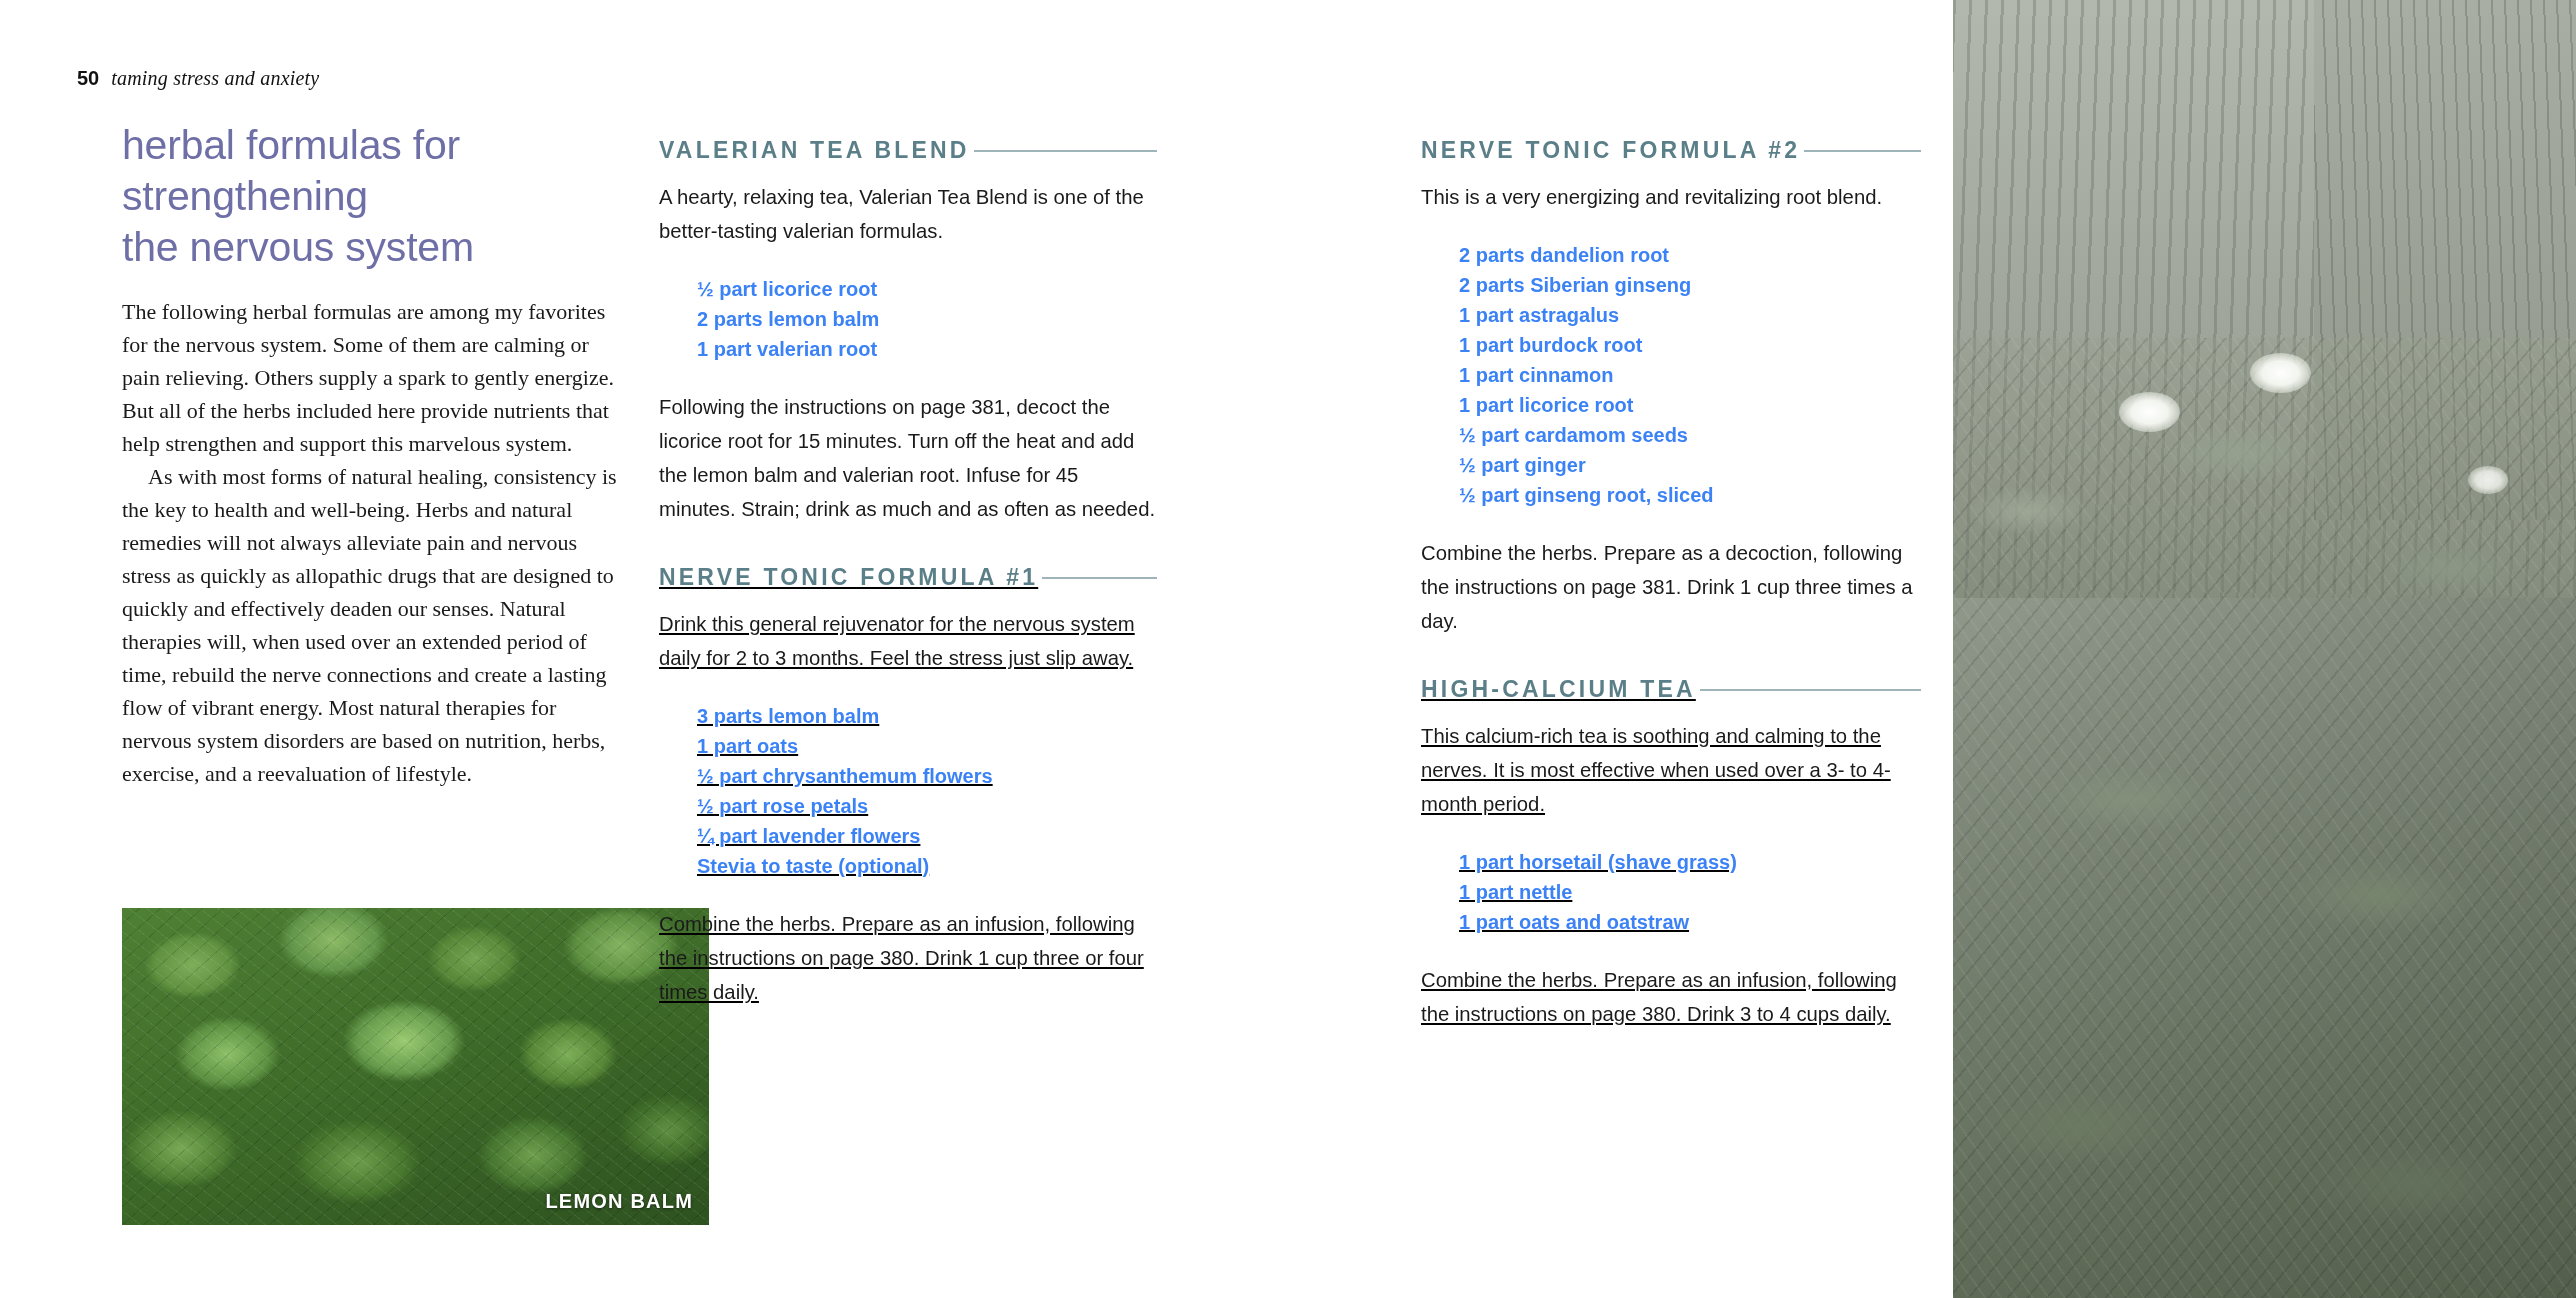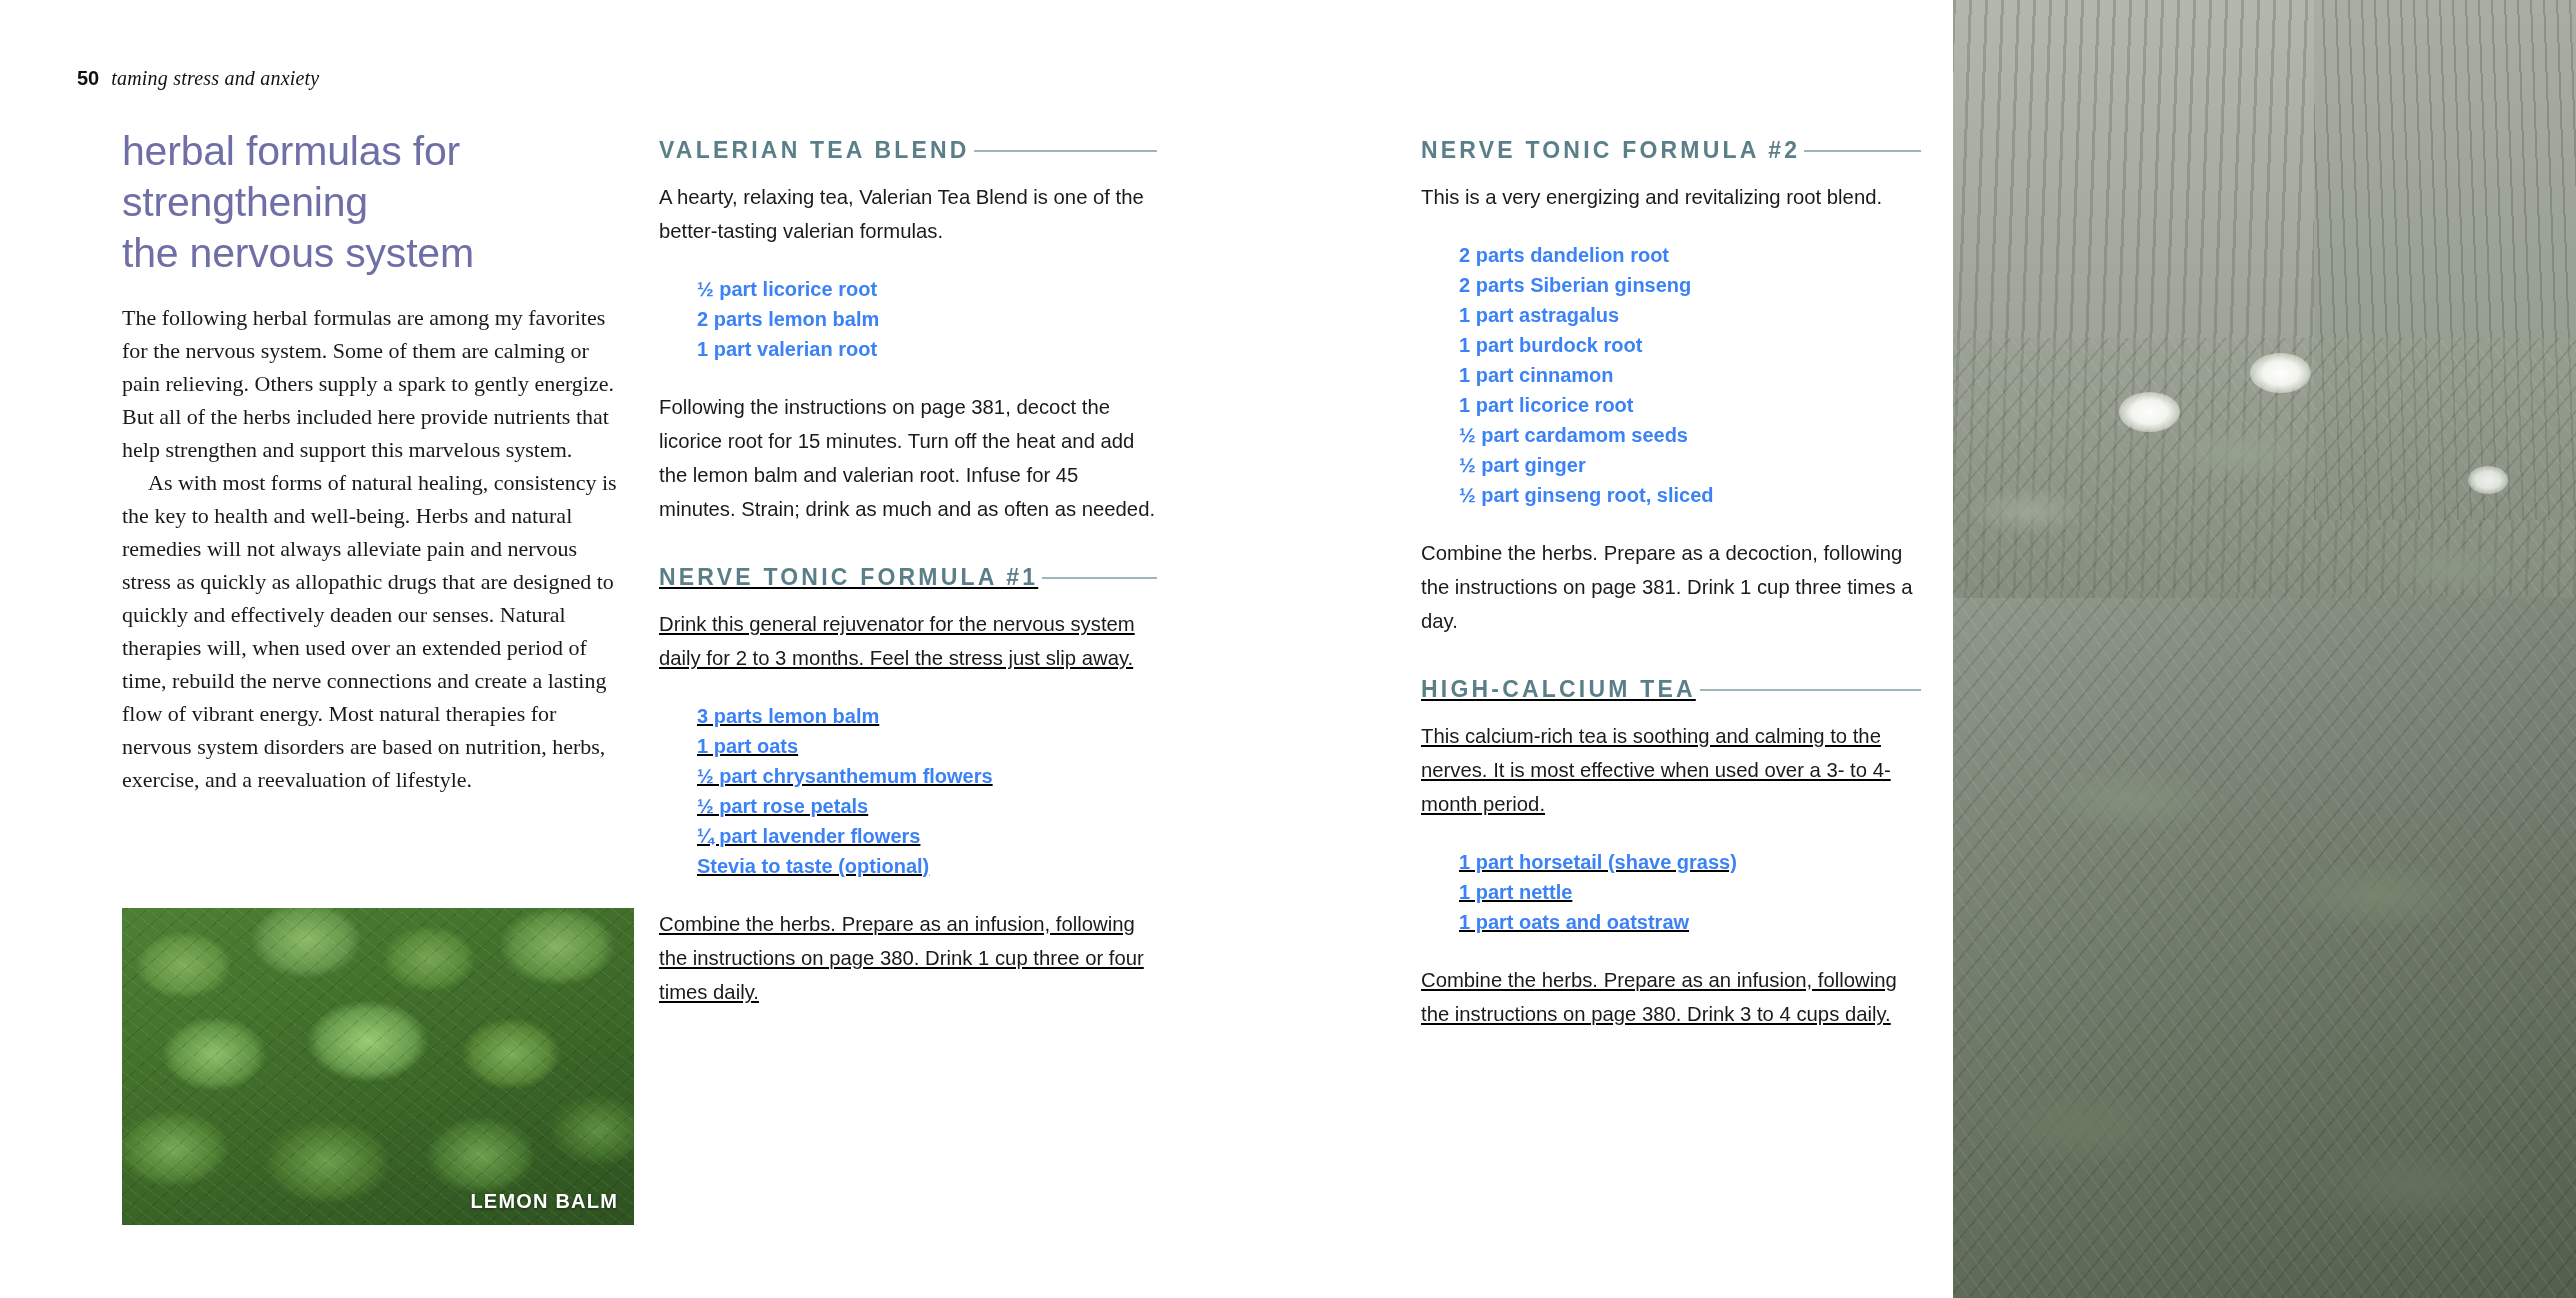--- a/index.html
+++ b/index.html
@@ -50,39 +50,39 @@
     left: 122px;
     top: 119px;
     width: 505px;
   }
   .chapter-title {
     font-family: "Liberation Sans", sans-serif;
     font-size: 41px;
     line-height: 51px;
     color: #6f6fa8;
     font-weight: 400;
-    margin: 7px 0 22px 0;
+    margin: 1px 0 22px 0;
     letter-spacing: -0.2px;
   }
   .chapter-title .line { display: block; }
   .body-serif {
     font-family: "Liberation Serif", serif;
     font-size: 22px;
     line-height: 33px;
     color: #1a1a1a;
     margin: 0;
     text-align: left;
   }
   .body-serif .indent { display: block; text-indent: 26px; }
 
   .photo-wrap {
     position: absolute;
     left: 122px;
     top: 908px;
-    width: 512px;
+    width: 587px;
     height: 317px;
     overflow: hidden;
     background: #737373;
   }
   .photo-leaves {
     position: absolute;
     inset: 0;
     background:
       radial-gradient(ellipse 69px 48px at 12% 18%, #7fae5a 0%, #5f9140 55%, rgba(74,115,48,0) 70%),
       radial-gradient(ellipse 77px 54px at 36% 10%, #8dbb66 0%, #63964a 55%, rgba(74,115,48,0) 72%),

